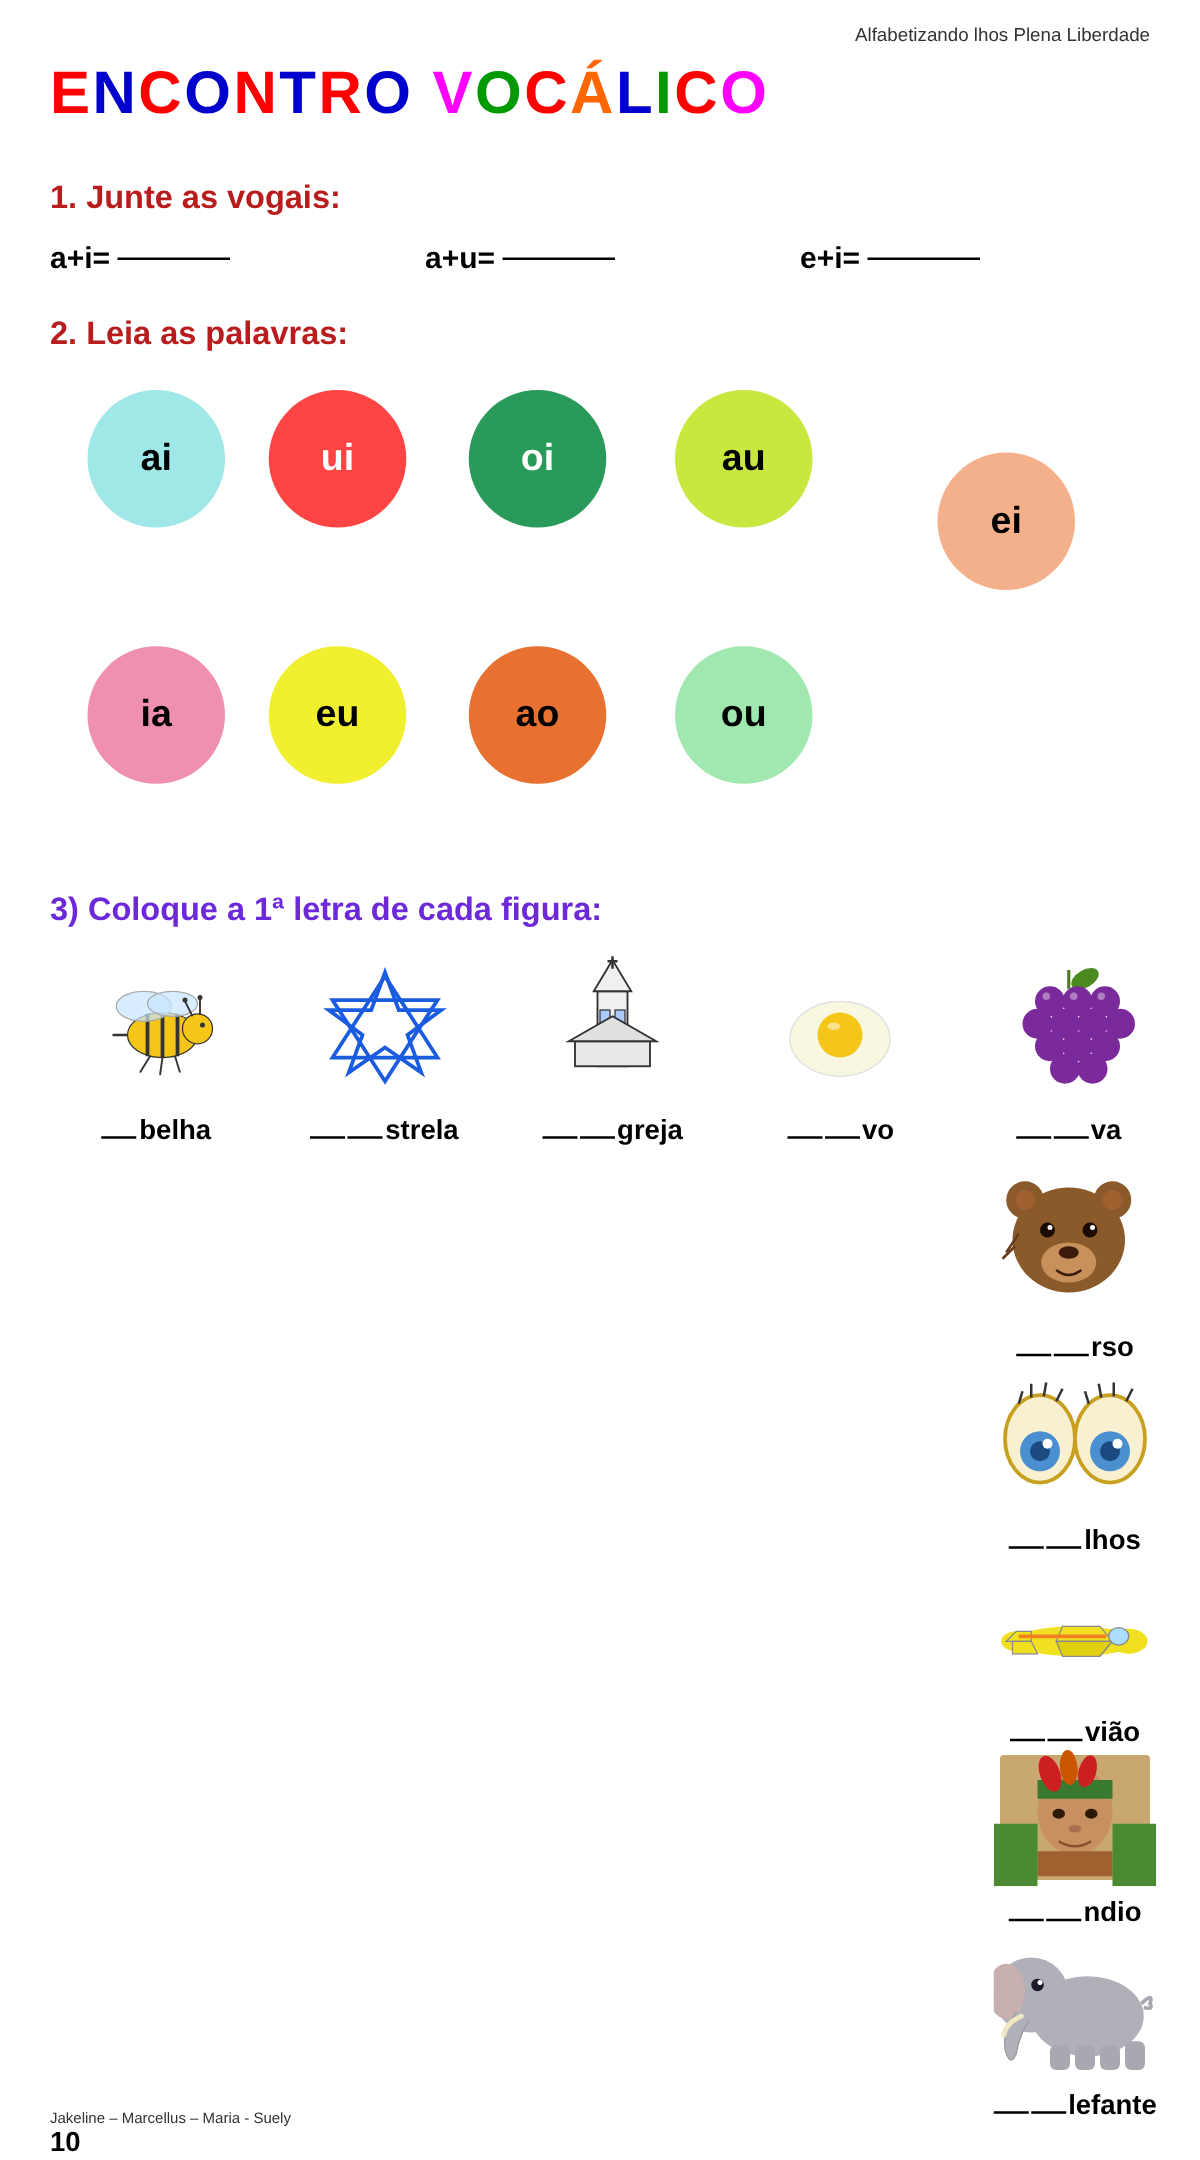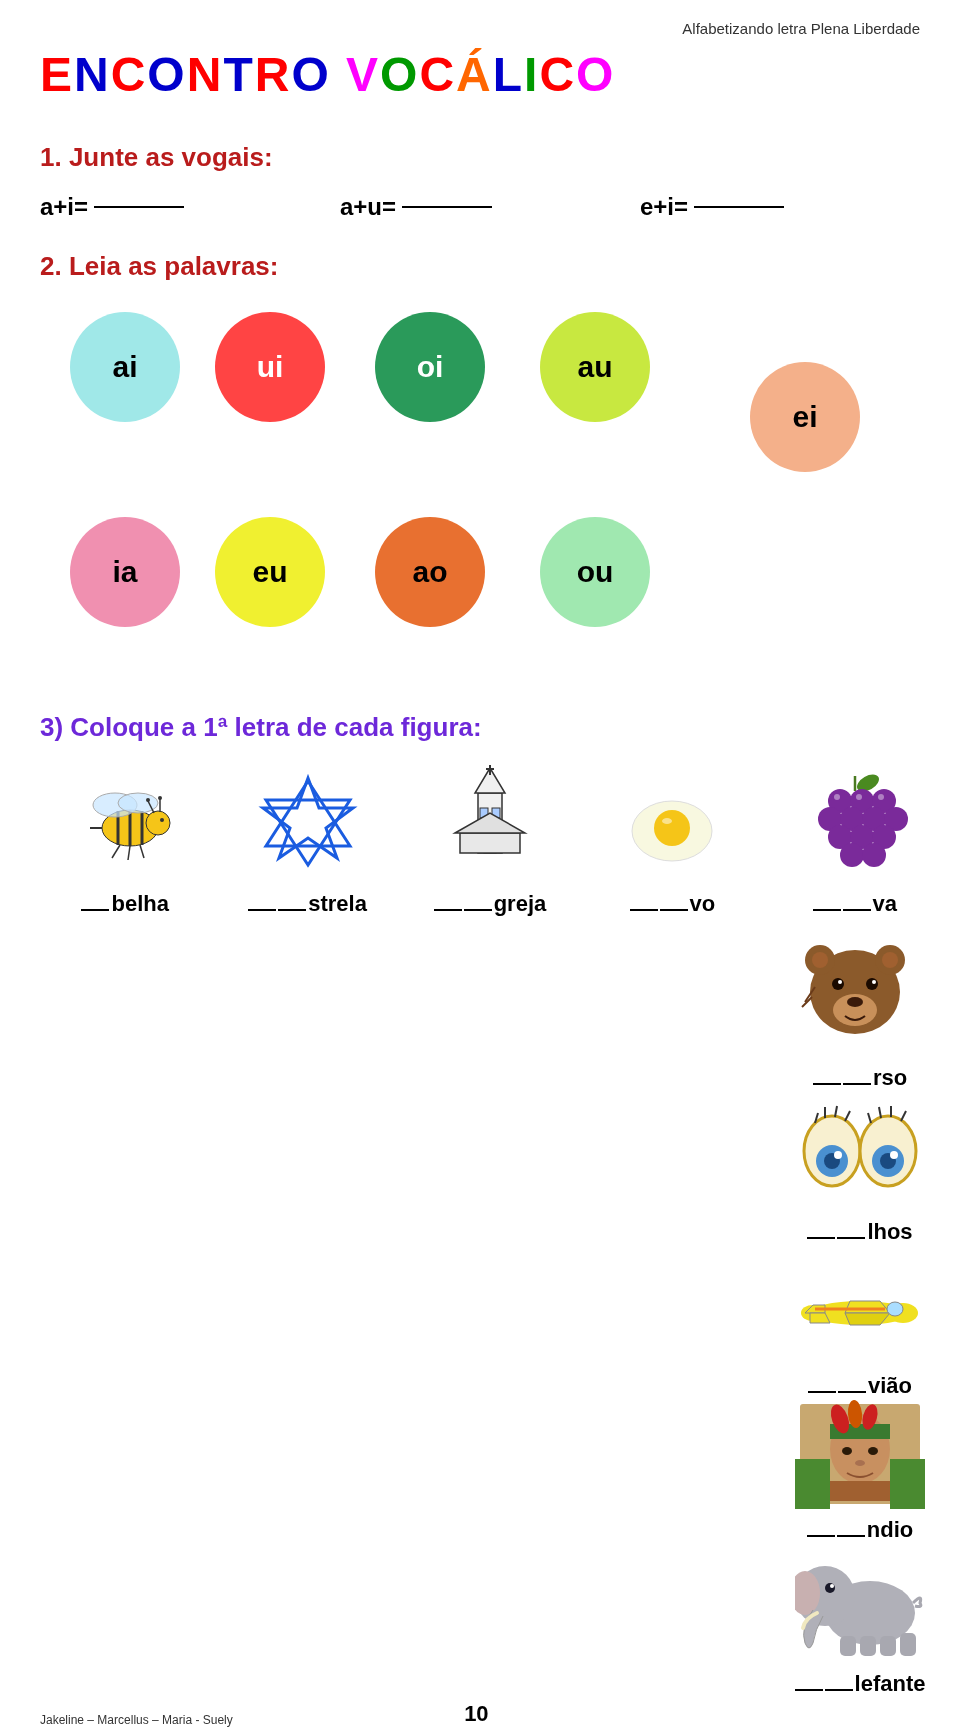--- a/index.html
+++ b/index.html
@@ -153,21 +153,22 @@
       flex-direction: column;
     }
 
     .footer {
       position: absolute;
       bottom: 20px;
       left: 40px;
       right: 40px;
       display: flex;
       justify-content: space-between;
-      align-items: flex-end;
+      align-items: flex-start;
+      flex-direction: column;
     }
 
     .footer-authors {
       font-size: 12px;
       color: #333;
     }
 
     .footer-page {
       font-size: 22px;
       font-weight: bold;
@@ -175,21 +176,21 @@
       text-align: center;
       flex: 1;
     }
 
     
     svg { display: block; }
   </style>
 </head>
 <body>
 
-<div class="header-right">Alfabetizando letra Plena Liberdade</div>
+<div class="header-right">Alfabetizando lhos Plena Liberdade</div>
 
 <div class="main-title">
   <span style="color:#ff0000;">E</span><span style="color:#0000cc;">N</span><span style="color:#ff0000;">C</span><span style="color:#0000cc;">O</span><span style="color:#ff0000;">N</span><span style="color:#0000cc;">T</span><span style="color:#ff0000;">R</span><span style="color:#0000cc;">O</span><span style="color:#000;"> </span><span style="color:#ff00ff;">V</span><span style="color:#009900;">O</span><span style="color:#ff0000;">C</span><span style="color:#ff6600;">Á</span><span style="color:#0000cc;">L</span><span style="color:#009900;">I</span><span style="color:#ff0000;">C</span><span style="color:#ff00ff;">O</span>
 </div>
 
 <div class="section1">
   <div class="section-title">1. Junte as vogais:</div>
 
   <div class="vowel-row">
     <div class="vowel-eq">

